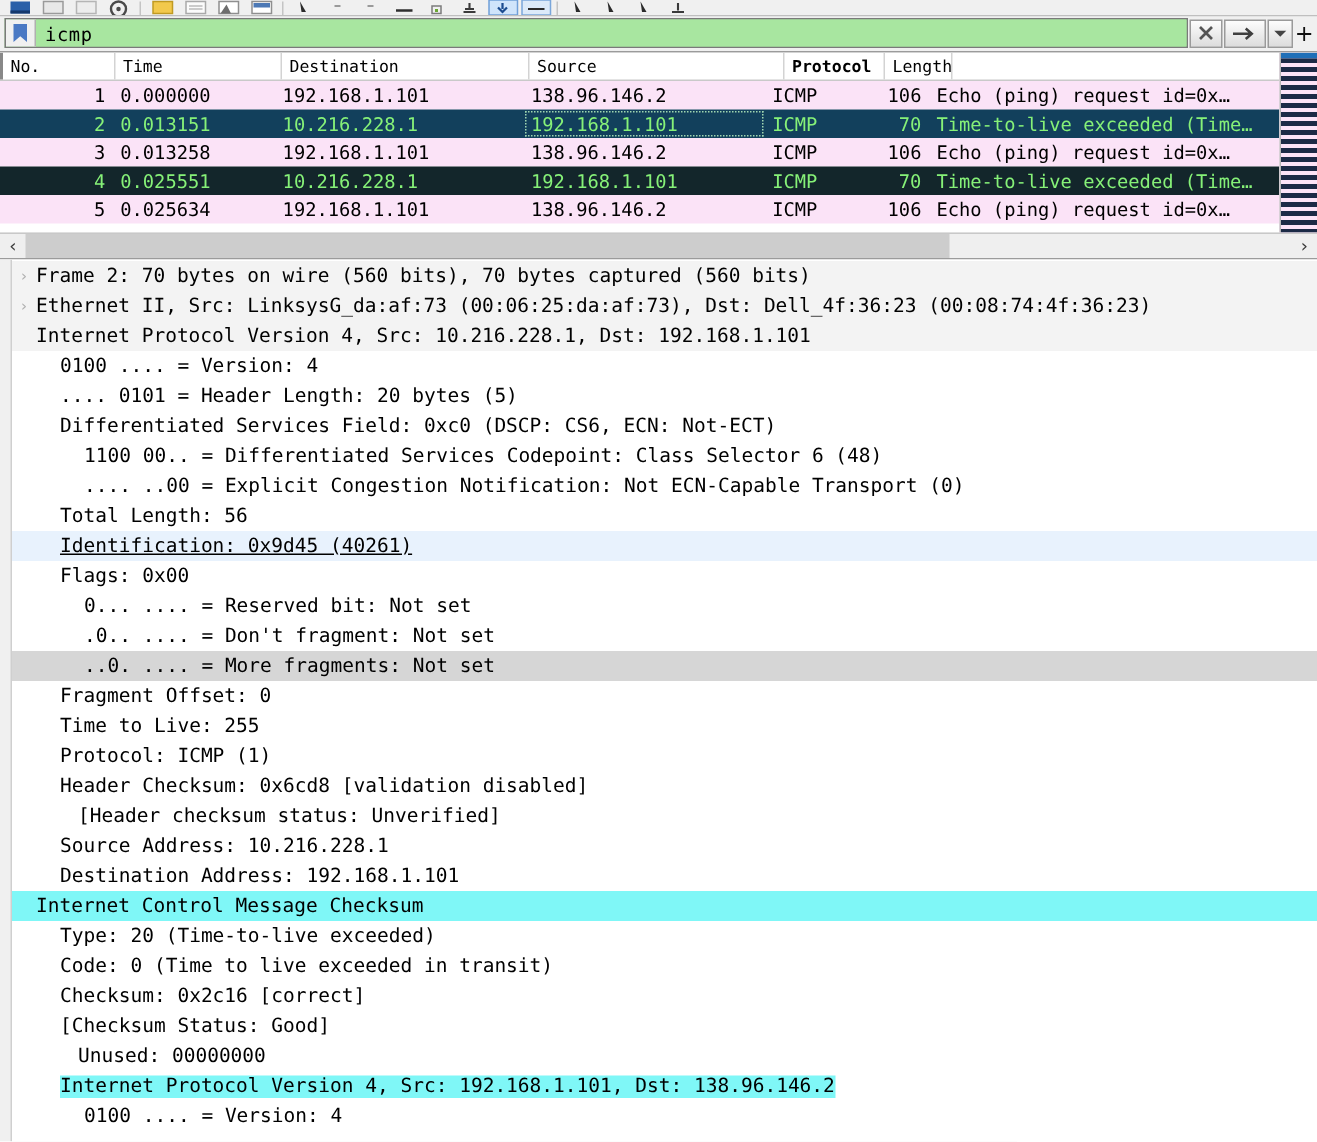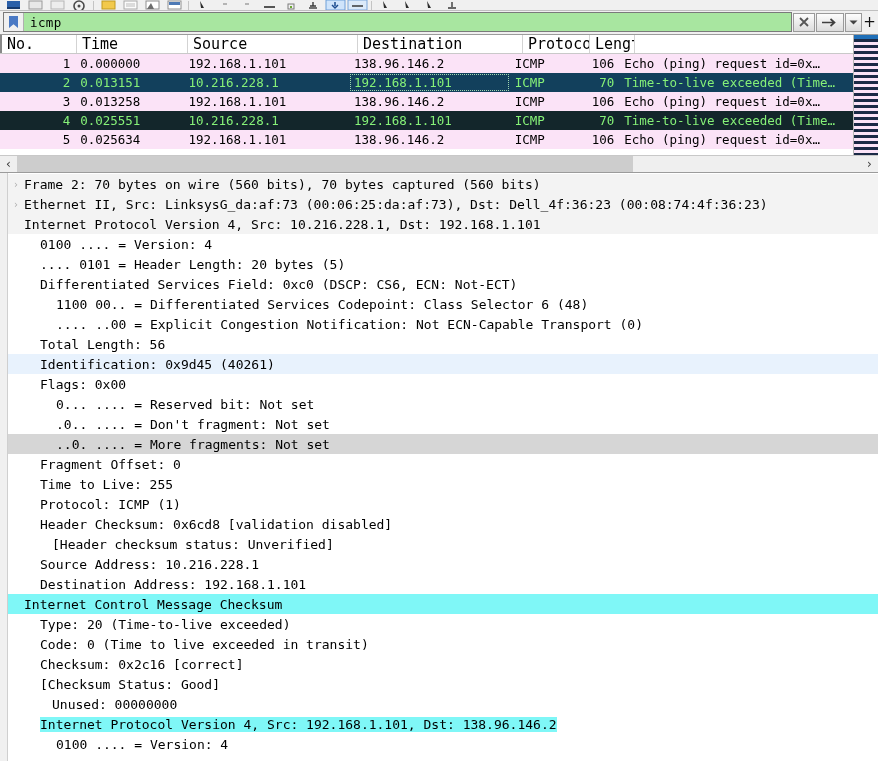--- a/index.html
+++ b/index.html
@@ -131,21 +131,21 @@
     height: 19px;
     background: #ffffff;
     border-bottom: 1px solid #c9c9c9;
     flex: 0 0 auto;
     box-sizing: border-box;
   }
   .pl-header .hc {
     display: flex; align-items: center;
     padding-left: 5px;
     border-right: 1px solid #d3d3d3;
-    font-size: 15px;
+    font-size: 11px;
     color: #000;
     box-sizing: border-box;
     overflow: hidden; white-space: nowrap;
   }
   .pl-header .hc:first-child { border-left: 2px solid #888; }
   .pl-rows { flex: 1 1 auto; overflow: hidden; }
   .prow {
     display: flex;
     height: 19px;
     align-items: center;
@@ -397,23 +397,23 @@
     </div>
     <div class="plus-btn">+</div>
   </div>
 
   <div class="packet-list">
     <div class="pl-body">
       <div class="pl-main">
         <div class="pl-header" id="pl-header">
             <div class="hc" style="width: 77px;">No.</div>
             <div class="hc" style="width: 111px;">Time</div>
+            <div class="hc" style="width: 165px;">Destination</div>
             <div class="hc" style="width: 170px;">Source</div>
-            <div class="hc" style="width: 165px;">Destination</div>
-            <div class="hc" style="width: 67px;">Protocol</div>
+            <div class="hc" style="width: 67px; font-weight: bold;">Protocol</div>
             <div class="hc" style="width: 45px;">Length</div>
           </div>
         <div class="pl-rows" id="pl-rows">
             <div class="prow" style="background: rgb(251, 227, 247); color: rgb(0, 0, 0);">
               <div class="pcell right" style="width: 77px;">1</div>
               <div class="pcell" style="width: 111px;">0.000000</div>
               <div class="pcell" style="width: 170px;">192.168.1.101</div>
               <div class="pcell" style="width: 165px;">138.96.146.2</div>
               <div class="pcell" style="width: 67px;">ICMP</div>
               <div class="pcell right" style="width: 45px;">106</div>
@@ -503,21 +503,21 @@
           <span class="tlabel">1100 00.. = Differentiated Services Codepoint: Class Selector 6 (48)</span>
         </div>
         <div class="trow" style="padding-left: 32px;">
           <span class="twist none"></span>
           <span class="tlabel">.... ..00 = Explicit Congestion Notification: Not ECN-Capable Transport (0)</span>
         </div>
         <div class="trow" style="padding-left: 16px;">
           <span class="twist none"></span>
           <span class="tlabel">Total Length: 56</span>
         </div>
-        <div class="trow hl-blue" style="padding-left: 16px;">
+        <div class="trow hl-blue" style="padding-left: 16px; text-decoration: underline;">
           <span class="twist none"></span>
           <span class="tlabel">Identification: 0x9d45 (40261)</span>
         </div>
         <div class="trow" style="padding-left: 16px;">
           <span class="twist expanded">ⱟ</span>
           <span class="tlabel">Flags: 0x00</span>
         </div>
         <div class="trow" style="padding-left: 32px;">
           <span class="twist none"></span>
           <span class="tlabel">0... .... = Reserved bit: Not set</span>

